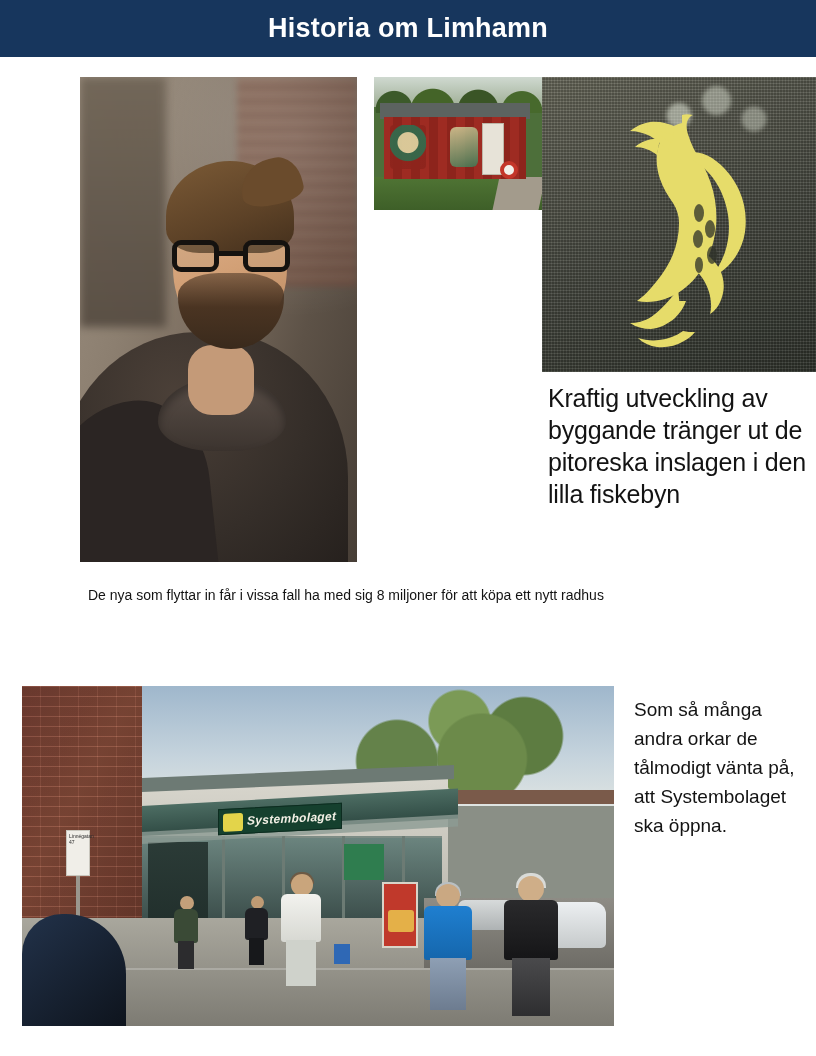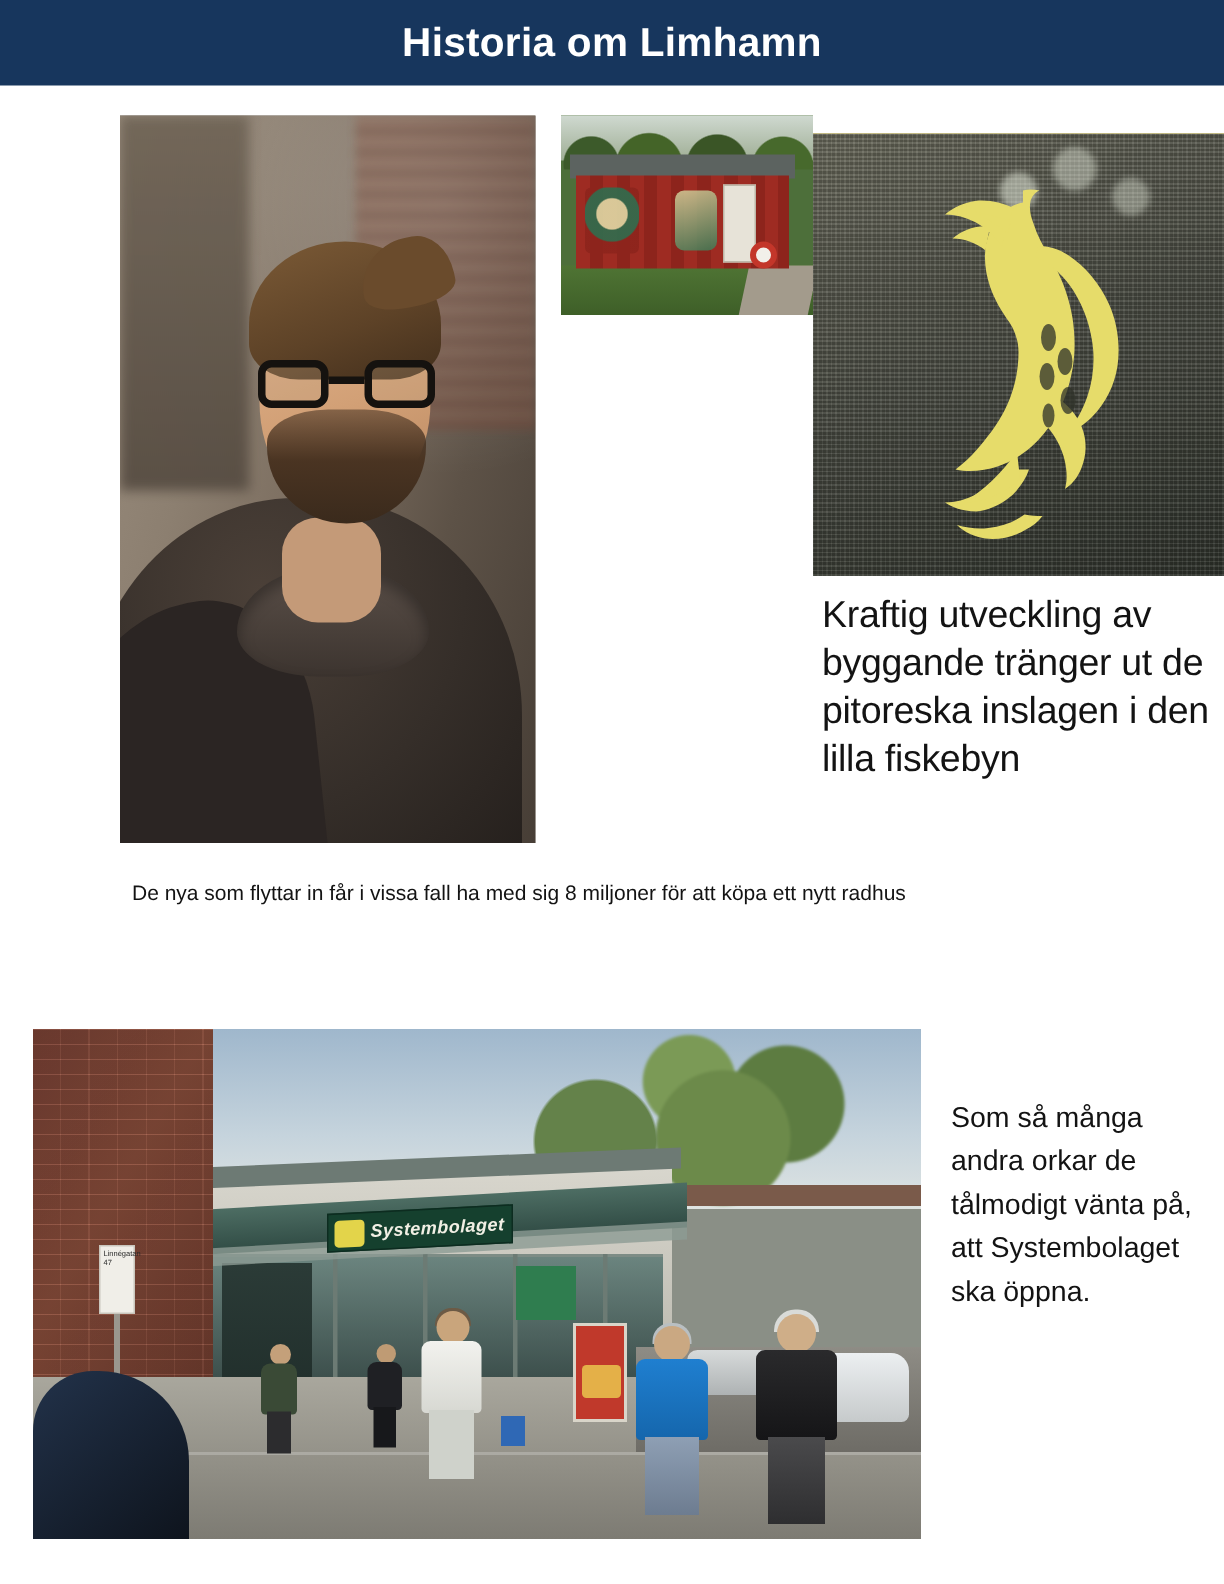--- a/index.html
+++ b/index.html
@@ -264,21 +264,21 @@
       radial-gradient(circle at 20% 60%, rgba(225,230,215,0.55) 0 12px, rgba(0,0,0,0) 13px),
       radial-gradient(circle at 45% 40%, rgba(225,230,215,0.45) 0 14px, rgba(0,0,0,0) 15px),
       radial-gradient(circle at 70% 65%, rgba(225,230,215,0.40) 0 12px, rgba(0,0,0,0) 13px);
     filter: blur(2px);
   }
 
   
   .right-block {
     position: absolute;
     left: 462px;
-    top: 12px;
+    top: 0;
     width: 274px;
     height: 485px;
     overflow: hidden;
     background: #fde047;
   }
   .rb-photo {
     position: absolute; left: 0; top: 0; width: 274px; height: 295px;
     overflow: hidden;
     background: #4a4c43;
   }
@@ -516,21 +516,20 @@
 
   
   .caption-right {
     position: absolute;
     left: 634px;
     top: 696px;
     width: 170px;
     font-size: 19px;
     line-height: 1.52;
     color: #131313;
-    margin-top: 36px;
   }
 </style>
 </head>
 <body>
 
 <div class="title-bar">
   <span class="title-text">Historia om Limhamn</span>
 </div>
 
 <div class="collage">

